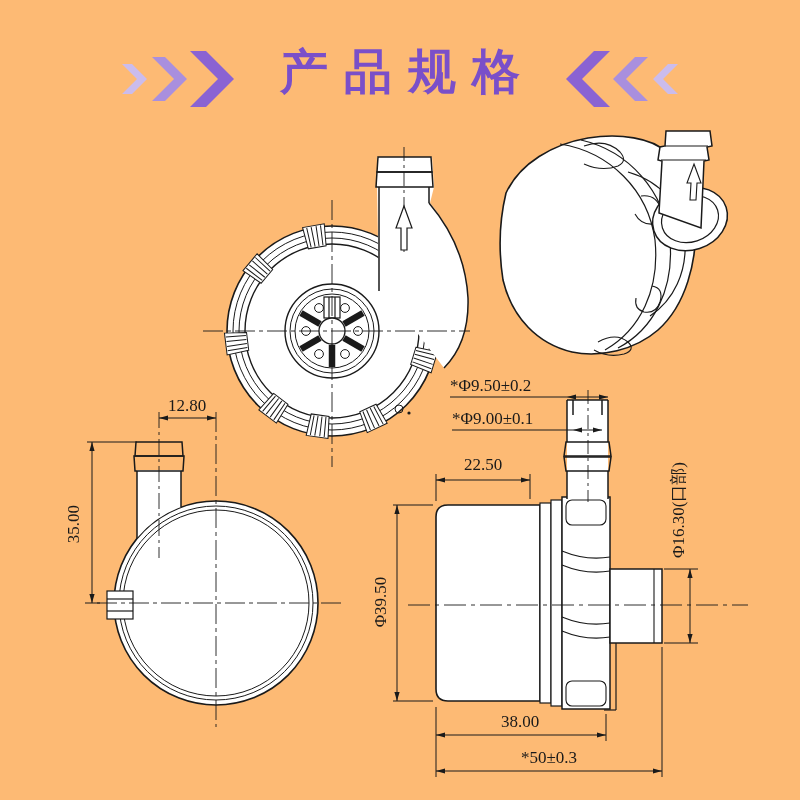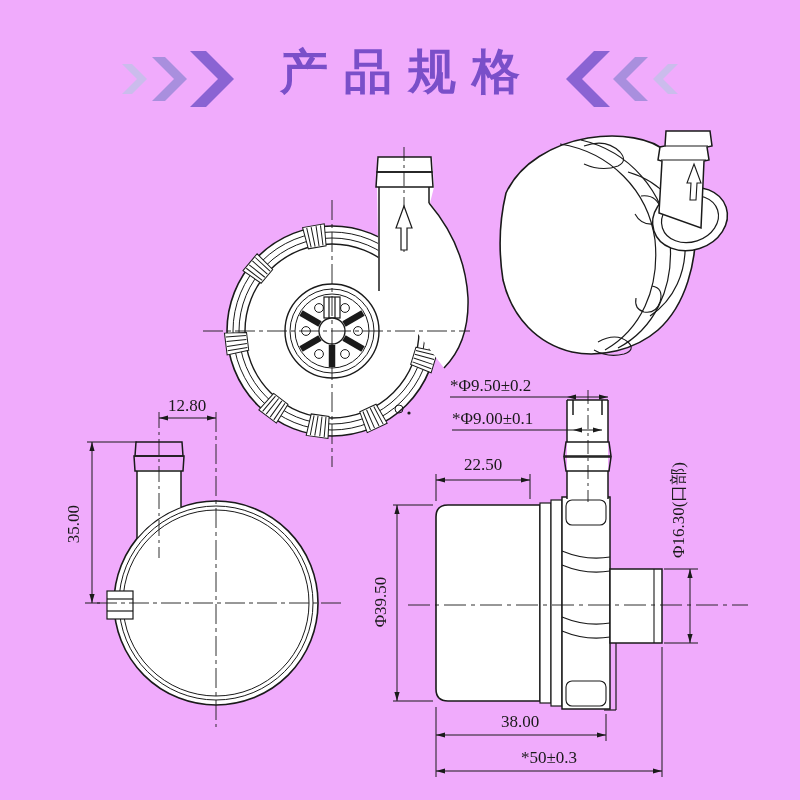--- a/index.html
+++ b/index.html
@@ -1,16 +1,16 @@
 <!DOCTYPE html>
 <html><head>
 <meta charset="utf-8">
 <style>
   html,body{margin:0;padding:0;background:#ffffff;}
-  .stage{position:relative;width:800px;height:800px;background:#f0abfc;overflow:hidden;
+  .stage{position:relative;width:800px;height:800px;background:#fdba74;overflow:hidden;
          font-family:"Liberation Sans","DejaVu Sans",sans-serif;}
   .header{position:absolute;top:36px;left:0;right:0;height:72px;
           display:flex;justify-content:center;align-items:center;gap:24px;}
   .title{margin:0;font-size:48px;font-weight:bold;color:#7a4fc9;
          letter-spacing:16px;text-indent:16px;white-space:nowrap;
          font-family:"Liberation Sans","DejaVu Sans",sans-serif;}
   .chev{display:block;}
   svg text.dim{font-family:"Liberation Serif","DejaVu Serif",serif;font-size:17px;fill:#1a1a1a;}
   svg .ln{stroke:#1a1a1a;fill:none;}
   svg .w{fill:#ffffff;stroke:#1a1a1a;}

